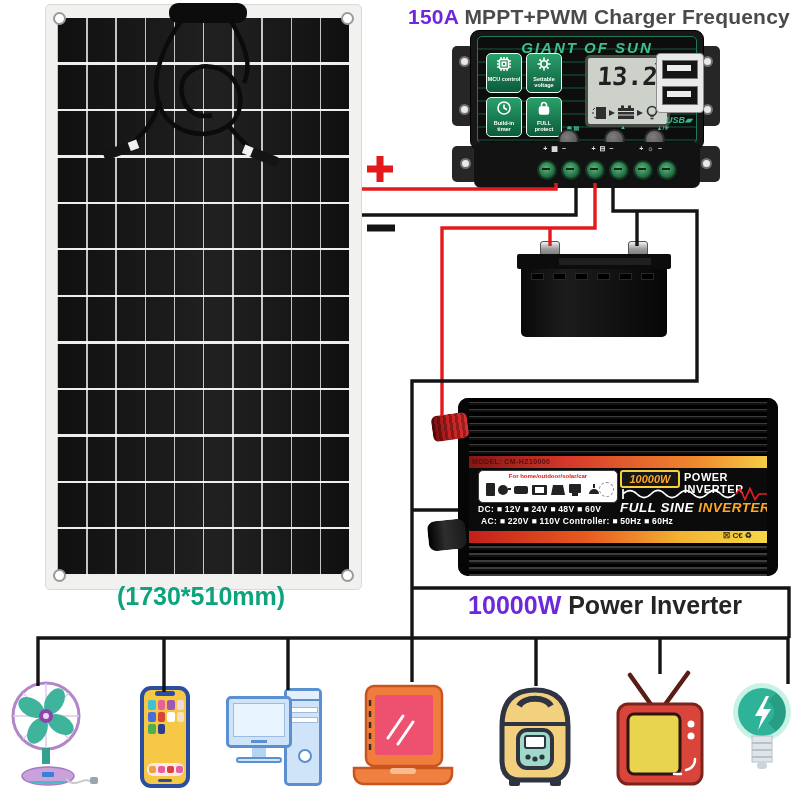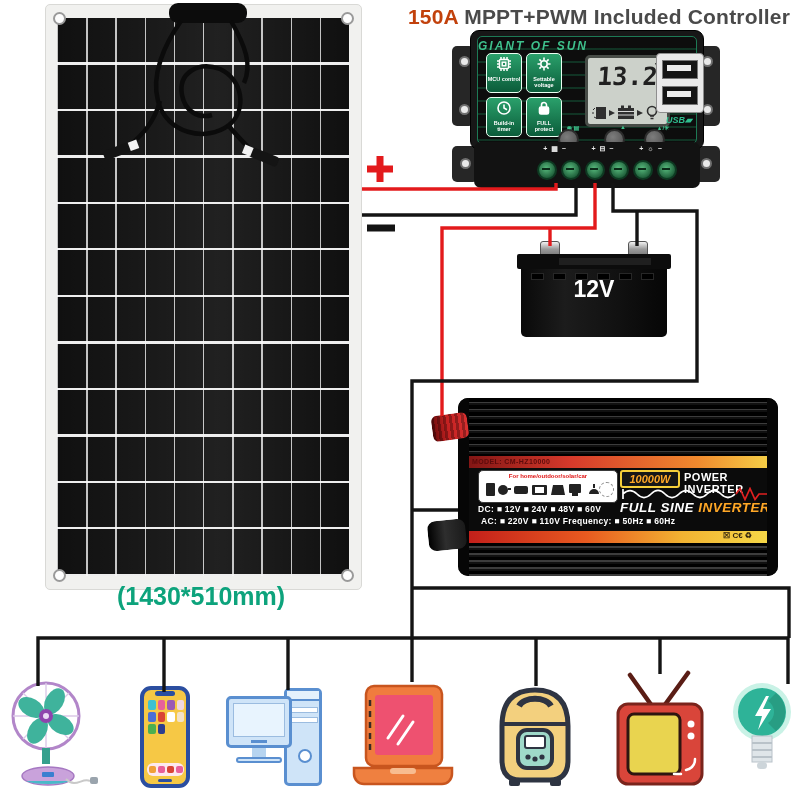--- a/index.html
+++ b/index.html
@@ -1,21 +1,21 @@
 <!DOCTYPE html>
 <html><head>
 <meta charset="utf-8">
 <style>
   html,body{margin:0;padding:0;background:#fff;}
   #stage{position:relative;width:800px;height:800px;background:#fff;overflow:hidden;
          font-family:"Liberation Sans",sans-serif;}
   .abs{position:absolute;}
 
   
-  .hl-red{color:#c2410c;}
+  .hl-red{color:#6d28d9;}
   .top-title{left:400px;top:5px;width:398px;text-align:center;font-size:21px;font-weight:700;color:#4a4a4a;letter-spacing:.2px;}
   .panel-caption{left:40px;top:584px;width:322px;text-align:center;line-height:1.02;}
   .panel-caption .l1{font-size:29px;font-weight:800;color:#252525;}
   .panel-caption .l2{font-size:25px;font-weight:800;color:#0da37c;}
   .inv-caption{left:413px;top:591px;width:384px;text-align:center;font-size:25px;font-weight:800;color:#252525;}
 
   
   #solar-panel{left:45px;top:4px;width:315px;height:584px;background:#f1f1ef;border:1px solid #d9d9d6;border-radius:5px;}
   #cells{position:absolute;left:11px;top:13px;width:292px;height:558px;background-color:#101010;
     background-image:
@@ -32,21 +32,21 @@
   .wk{stroke:#141414;stroke-width:3.4;fill:none;}
   .sym{stroke-width:7;}
 
   
   #controller{left:452px;top:28px;width:268px;height:162px;z-index:3;}
   .ear{position:absolute;background:#262626;border-radius:5px;}
   .hole{position:absolute;width:7px;height:7px;border-radius:50%;background:#e9e9e9;border:2px solid #6f6f6f;}
   #ctl-body{position:absolute;left:18px;top:2px;width:232px;height:118px;background:#171717;border:1px solid #000;border-radius:9px;}
   #ctl-face{position:absolute;left:6px;top:5px;width:218px;height:106px;background:#0d0d0d;border:1px solid #1d7a55;border-radius:5px;
     background-image:repeating-linear-gradient(180deg,transparent 0 11px,rgba(26,150,94,.28) 11px 13px);}
-  #ctl-brand{position:absolute;left:0;top:2px;width:100%;text-align:left;font-size:12px;font-weight:700;font-style:italic;
+  #ctl-brand{position:absolute;left:0;top:2px;width:100%;text-align:center;font-size:15px;font-weight:700;font-style:italic;
     color:#3ec08c;letter-spacing:2px;}
   .badge{position:absolute;width:34px;height:38px;border-radius:5px;border:1.5px solid #eafff2;
     background:linear-gradient(180deg,#2aa06b,#0b5c3a);color:#fff;text-align:center;}
   .badge svg{margin-top:2px;}
   .badge .bl{font-size:5.5px;font-weight:700;line-height:1.1;display:block;}
   #lcd{position:absolute;left:107px;top:18px;width:79px;height:66px;background:#ccd1ca;border:3px solid #474c47;border-radius:5px;}
   #lcd-val{position:absolute;left:0;top:4px;width:100%;text-align:center;font-family:"DejaVu Sans Mono",monospace;
     font-weight:700;font-size:25px;color:#202020;transform:skewX(-4deg);}
   #lcd-unit{position:absolute;right:6px;top:3px;font-size:9px;font-weight:700;color:#202020;}
   #lcd-flow{position:absolute;left:4px;bottom:3px;}
@@ -110,21 +110,21 @@
 
   
   .appliance{z-index:3;}
 </style>
 </head>
 <body>
 
 <div id="stage">
 
   <div class="abs top-title">
-    <span class="hl-red">150A</span><span> MPPT+PWM Included Controller</span>
+    <span class="hl-red">150A</span><span> MPPT+PWM Charger Frequency</span>
   </div>
 
   <div class="abs" id="solar-panel">
     <div id="cells"></div>
     <div class="eyelet" style="left:7px;top:7px;"></div>
     <div class="eyelet" style="right:7px;top:7px;"></div>
     <div class="eyelet" style="left:7px;bottom:7px;"></div>
     <div class="eyelet" style="right:7px;bottom:7px;"></div>
     <div id="junction-box"></div>
     <svg id="cables" width="315" height="200">
@@ -137,21 +137,24 @@
         <rect x="84" y="141.5" width="9" height="9" fill="#f2f2f2"></rect>
       </g>
       <g transform="rotate(22 218 152)">
         <rect x="203" y="147" width="30" height="10" rx="3" fill="#141414"></rect>
         <rect x="196" y="147.5" width="9" height="9" fill="#f2f2f2"></rect>
       </g>
     </svg>
   </div>
 
   <div class="abs panel-caption">
-    <div class="l2">(1430*510mm)</div>
+    <div class="l2">(1730*510mm)</div>
+  </div>
+  <div class="abs inv-caption">
+    <span class="hl-red">10000W</span><span> Power Inverter</span>
   </div>
 
   <div class="abs" id="controller">
     <div class="ear" style="left:0;top:18px;width:22px;height:80px;"></div>
     <div class="ear" style="right:0;top:18px;width:22px;height:80px;"></div>
     <div class="ear" style="left:0;top:118px;width:26px;height:36px;"></div>
     <div class="ear" style="right:0;top:118px;width:26px;height:36px;"></div>
     <div class="hole" style="left:7px;top:28px;"></div>
     <div class="hole" style="left:7px;top:76px;"></div>
     <div class="hole" style="right:7px;top:28px;"></div>
@@ -256,21 +259,20 @@
     <div id="bat-vent"></div>
     <div id="bat-body">
       <div class="bcap" style="left:10px;"></div>
         <div class="bcap" style="left:32px;"></div>
       <div class="bcap" style="left:54px;"></div>
         <div class="bcap" style="left:76px;"></div>
       <div class="bcap" style="left:98px;"></div>
         <div class="bcap" style="left:120px;"></div>
     </div>
   </div>
-  <div class="abs" id="bat-voltage">12V</div>
 
   <div class="abs" id="inverter">
     <div class="fins" style="top:2px;height:58px;border-radius:10px 10px 0 0;"></div>
     <div class="fins" style="top:147px;height:33px;border-radius:0 0 10px 10px;"></div>
     <div id="inv-cap-l" style="left:30px;border-radius:10px 0 0 10px;"></div>
     <div id="inv-cap-r" style="left:339px;border-radius:0 10px 10px 0;"></div>
     <div id="inv-model-stripe">MODEL: CM-HZ10000</div>
 
     <div id="inv-face">
       <div id="inv-label-box">
@@ -286,21 +288,21 @@
             <polygon points="66,13 80,13 78,3 68,3"></polygon>
             <rect x="84" y="2" width="12" height="9" rx="1"></rect>
               <rect x="87" y="11" width="6" height="3"></rect>
             <path d="M104 12 a5 5 0 0 1 10 0 z"></path>
               <rect x="108" y="2" width="2" height="4"></rect>
           </g>
         </svg>
         <div id="inv-stamp"></div>
       </div>
       <div id="inv-dc">DC: ■ 12V  ■ 24V  ■ 48V  ■ 60V</div>
-      <div id="inv-ac">AC: ■ 220V ■ 110V  Frequency: ■ 50Hz ■ 60Hz</div>
+      <div id="inv-ac">AC: ■ 220V ■ 110V  Controller: ■ 50Hz ■ 60Hz</div>
       <div id="inv-power-box">10000W</div>
       <div id="inv-power-label">POWER INVERTER</div>
       <svg id="inv-wave" width="158" height="14" viewBox="0 0 158 14">
         <path d="M3 2 V12 M3 7 Q10 0 17 7 T31 7 T45 7 T59 7 T73 7 T87 7 T101 7 T115 7" stroke="#fff" stroke-width="1.7" fill="none"></path>
         <path d="M116 7 l4-5.5 5 11 5-11 5 11 4-5.5 h10" stroke="#e02020" stroke-width="1.7" fill="none"></path>
       </svg>
       <div id="inv-sine">
         <span>FULL SINE </span><span class="amber">INVERTER</span>
       </div>
     </div>

